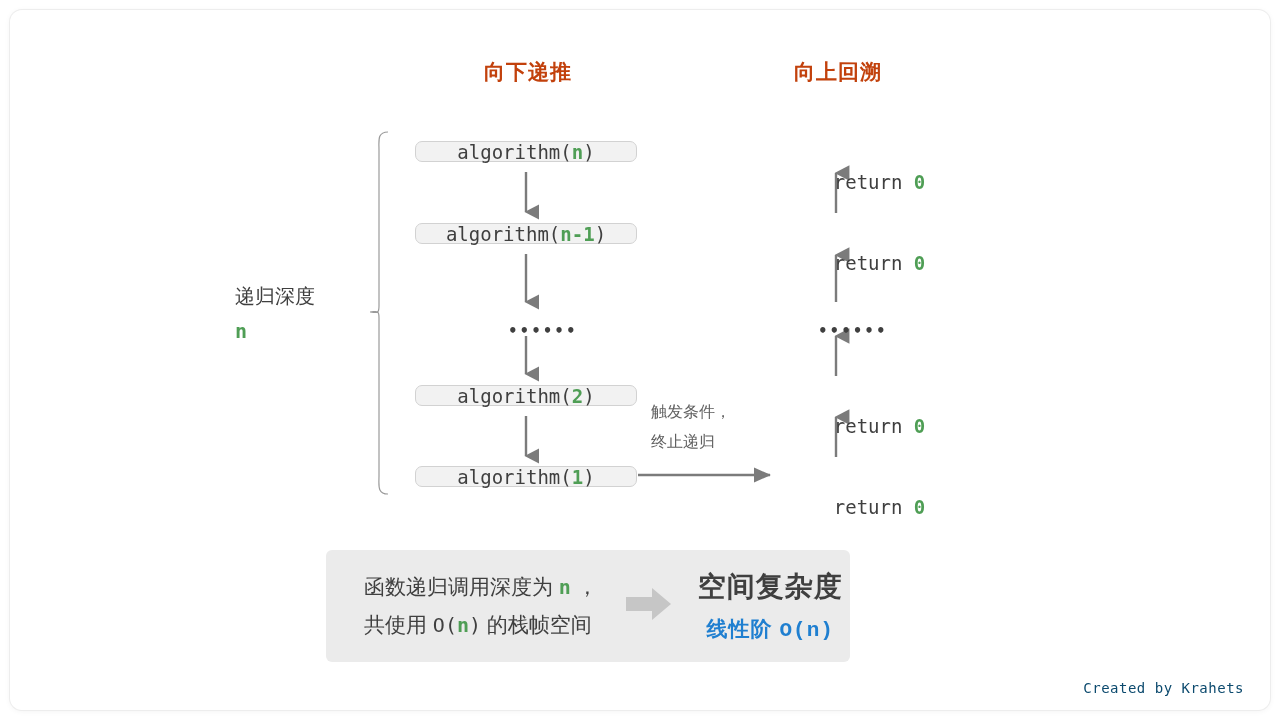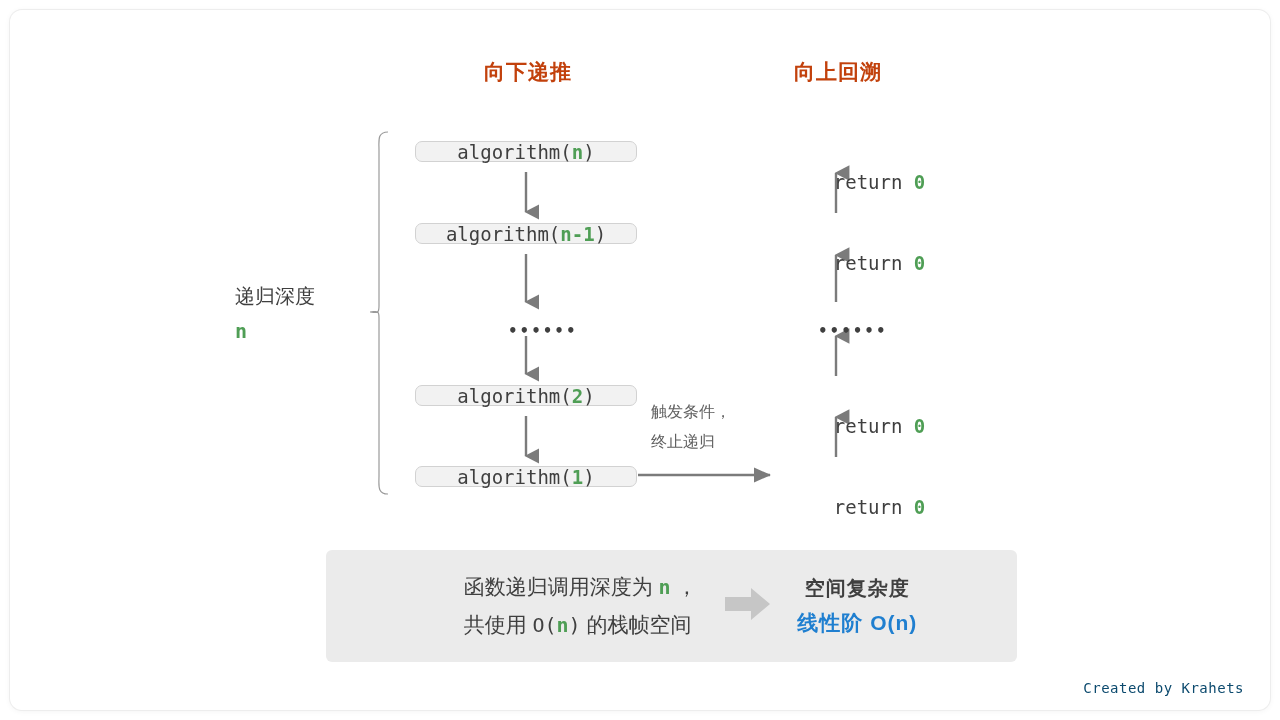--- a/index.html
+++ b/index.html
@@ -124,27 +124,26 @@
     color: #616161;
     line-height: 1.85;
     white-space: nowrap;
   }
 
   
   #summary-panel {
     position: absolute;
     left: 316px;
     top: 540px;
-    width: 691px;
+    width: 524px;
     height: 112px;
     background: #ebebeb;
     border-radius: 6px;
     display: flex;
     align-items: center;
-    justify-content: center;
   }
   #summary-left {
     margin-left: 38px;
     font-size: 21px;
     color: #3f3f3f;
     line-height: 1.78;
     white-space: nowrap;
   }
   #summary-left .mono {
     font-family: "DejaVu Sans Mono", "Liberation Mono", monospace;
@@ -161,34 +160,34 @@
     margin-right: 26px;
     flex: none;
   }
   #summary-right {
     text-align: center;
     line-height: 1.7;
     white-space: nowrap;
   }
   #summary-title {
     display: block;
-    font-size: 20px;
+    font-size: 28px;
     font-weight: bold;
     color: #3f3f3f;
     letter-spacing: 1px;
   }
   #summary-complexity {
     display: block;
     font-size: 21px;
     font-weight: bold;
     color: #1f7fd0;
     letter-spacing: 1px;
   }
   #summary-complexity .mono {
-    font-family: Liberation Sans, sans-serif;
+    font-family: Liberation Mono, monospace;
   }
 
   
   #credit {
     position: absolute;
     right: 26px;
     bottom: 14px;
     font-family: "DejaVu Sans Mono", "Liberation Mono", monospace;
     font-size: 14px;
     color: #0c4a6e;

